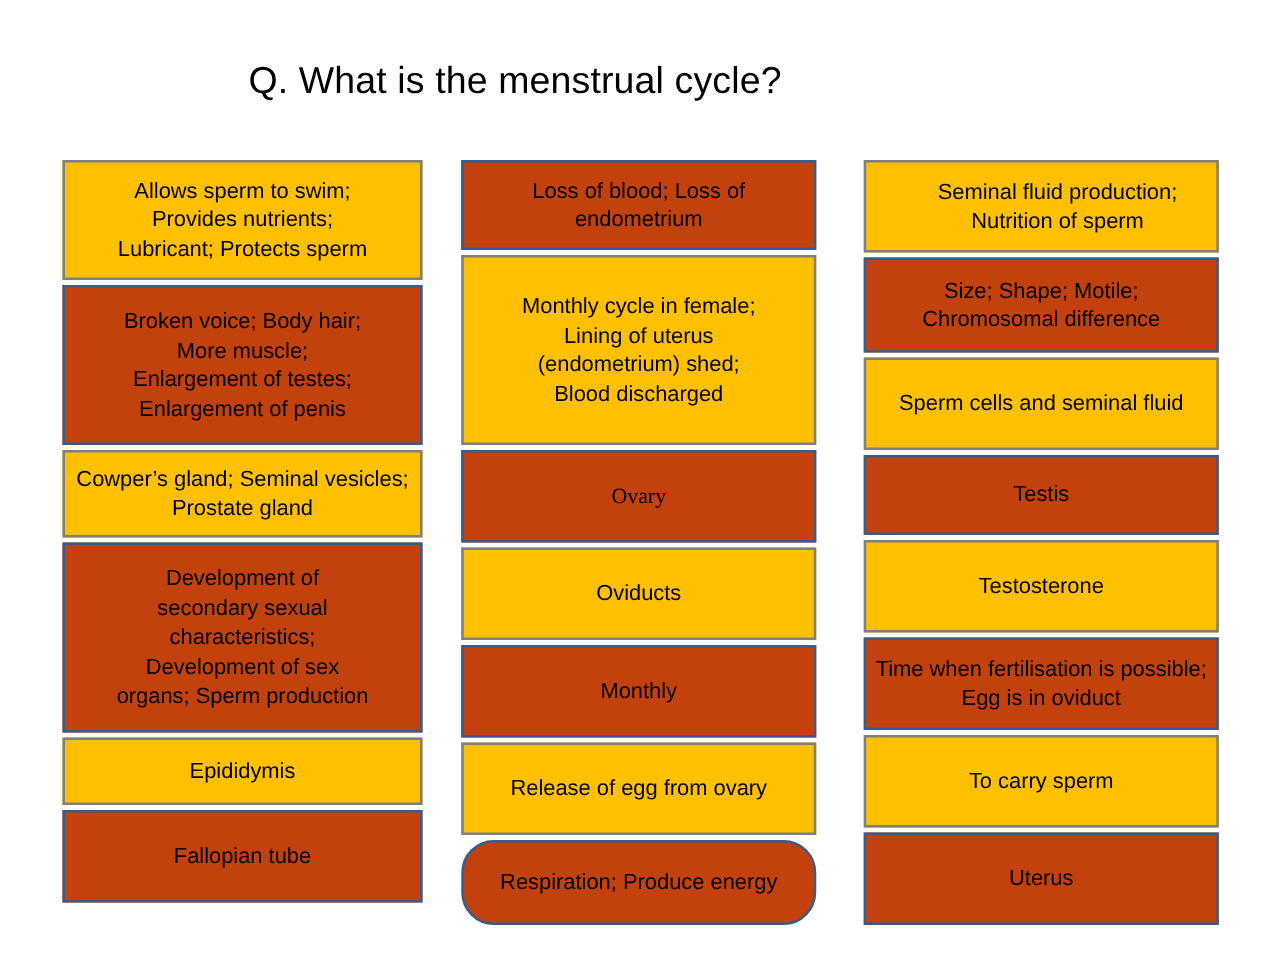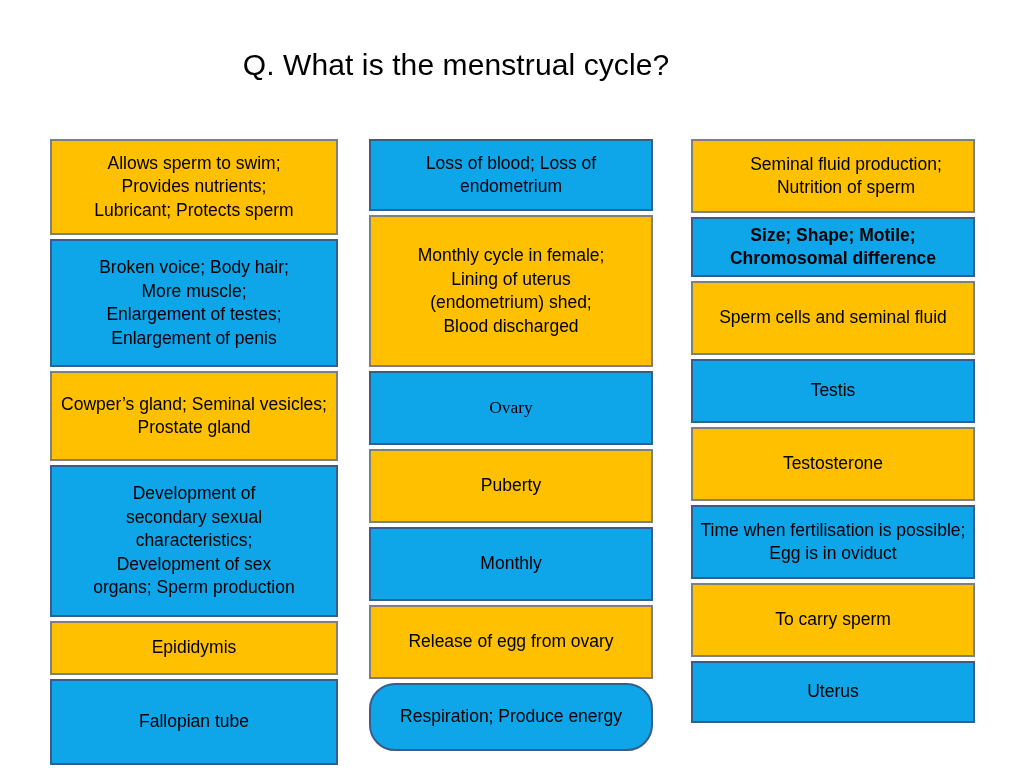--- a/index.html
+++ b/index.html
@@ -25,32 +25,31 @@
     position: absolute;
     left: 0;
     top: 46px;
     width: 824px;
     text-align: center;
     font-size: 30px;
     line-height: 38px;
     color: #000000;
     font-weight: normal;
     letter-spacing: 0.1px;
-    padding-left: 44px;
   }
   .columns {
     position: absolute;
     left: 0;
     top: 128px;
     width: 1024px;
     height: 624px;
   }
   .column {
     position: absolute;
-    top: 11px;
+    top: 0;
     width: 288px;
   }
   .col-1 { left: 50px;  width: 288px; }
   .col-2 { left: 369px; width: 284px; }
   .col-3 { left: 691px; width: 284px; }
 
   .card {
     box-sizing: border-box;
     width: 100%;
     margin-bottom: 4px;
@@ -63,21 +62,21 @@
     color: #000000;
     font-size: 17.5px;
     line-height: 23.5px;
     padding: 4px 6px;
   }
   .card.yellow {
     background: #FFC000;
     border-color: #7f7f7f;
   }
   .card.blue {
-    background: #0ea5e9;
+    background: #c2410c;
     border-color: #385D8A;
   }
   .card span {
     display: block;
     width: 100%;
     white-space: pre-line;
   }
 </style>
 </head>
 <body>
@@ -92,84 +91,84 @@
           <span>Allows sperm to swim;
 Provides nutrients;
 Lubricant; Protects sperm</span>
         </div>
         <div class="card blue" style="height: 128px; align-items: center;">
           <span>Broken voice; Body hair;
 More muscle;
 Enlargement of testes;
 Enlargement of penis</span>
         </div>
-        <div class="card yellow" style="height: 90px;">
+        <div class="card yellow" style="height: 70px;">
           <span>Cowper’s gland; Seminal vesicles; Prostate gland</span>
         </div>
         <div class="card blue" style="height: 152px;">
           <span>Development of
 secondary sexual
 characteristics;
 Development of sex
 organs; Sperm production</span>
         </div>
         <div class="card yellow" style="height: 54px;">
           <span>Epididymis</span>
         </div>
-        <div class="card blue" style="height: 86px;">
+        <div class="card blue" style="height: 74px;">
           <span>Fallopian tube</span>
         </div>
       </div>
     <div class="column col-2">
         <div class="card blue" style="height: 72px;">
           <span>Loss of blood; Loss of endometrium</span>
         </div>
         <div class="card yellow" style="height: 152px;">
           <span>Monthly cycle in female;
 Lining of uterus
 (endometrium) shed;
 Blood discharged</span>
         </div>
         <div class="card blue" style="height: 74px; font-family: Liberation Serif, serif;">
           <span>Ovary</span>
         </div>
         <div class="card yellow" style="height: 74px;">
-          <span>Puberty</span>
+          <span>Oviducts</span>
         </div>
         <div class="card blue" style="height: 74px;">
           <span>Monthly</span>
         </div>
         <div class="card yellow" style="height: 74px;">
           <span>Release of egg from ovary</span>
         </div>
         <div class="card blue" style="height: 68px; border-radius: 26px;">
           <span>Respiration; Produce energy</span>
         </div>
       </div>
     <div class="column col-3">
         <div class="card yellow" style="height: 74px; padding-left: 32px;">
           <span>Seminal fluid production; Nutrition of sperm</span>
         </div>
-        <div class="card blue" style="height: 60px; font-weight: bold;">
+        <div class="card blue" style="height: 76px;">
           <span>Size; Shape; Motile; Chromosomal difference</span>
         </div>
         <div class="card yellow" style="height: 74px;">
           <span>Sperm cells and seminal fluid</span>
         </div>
         <div class="card blue" style="height: 64px;">
           <span>Testis</span>
         </div>
         <div class="card yellow" style="height: 74px;">
           <span>Testosterone</span>
         </div>
         <div class="card blue" style="height: 74px;">
           <span>Time when fertilisation is possible; Egg is in oviduct</span>
         </div>
         <div class="card yellow" style="height: 74px;">
           <span>To carry sperm</span>
         </div>
-        <div class="card blue" style="height: 62px;">
+        <div class="card blue" style="height: 74px;">
           <span>Uterus</span>
         </div>
       </div>
   </div>
 
 </div>
 
 </body></html>

